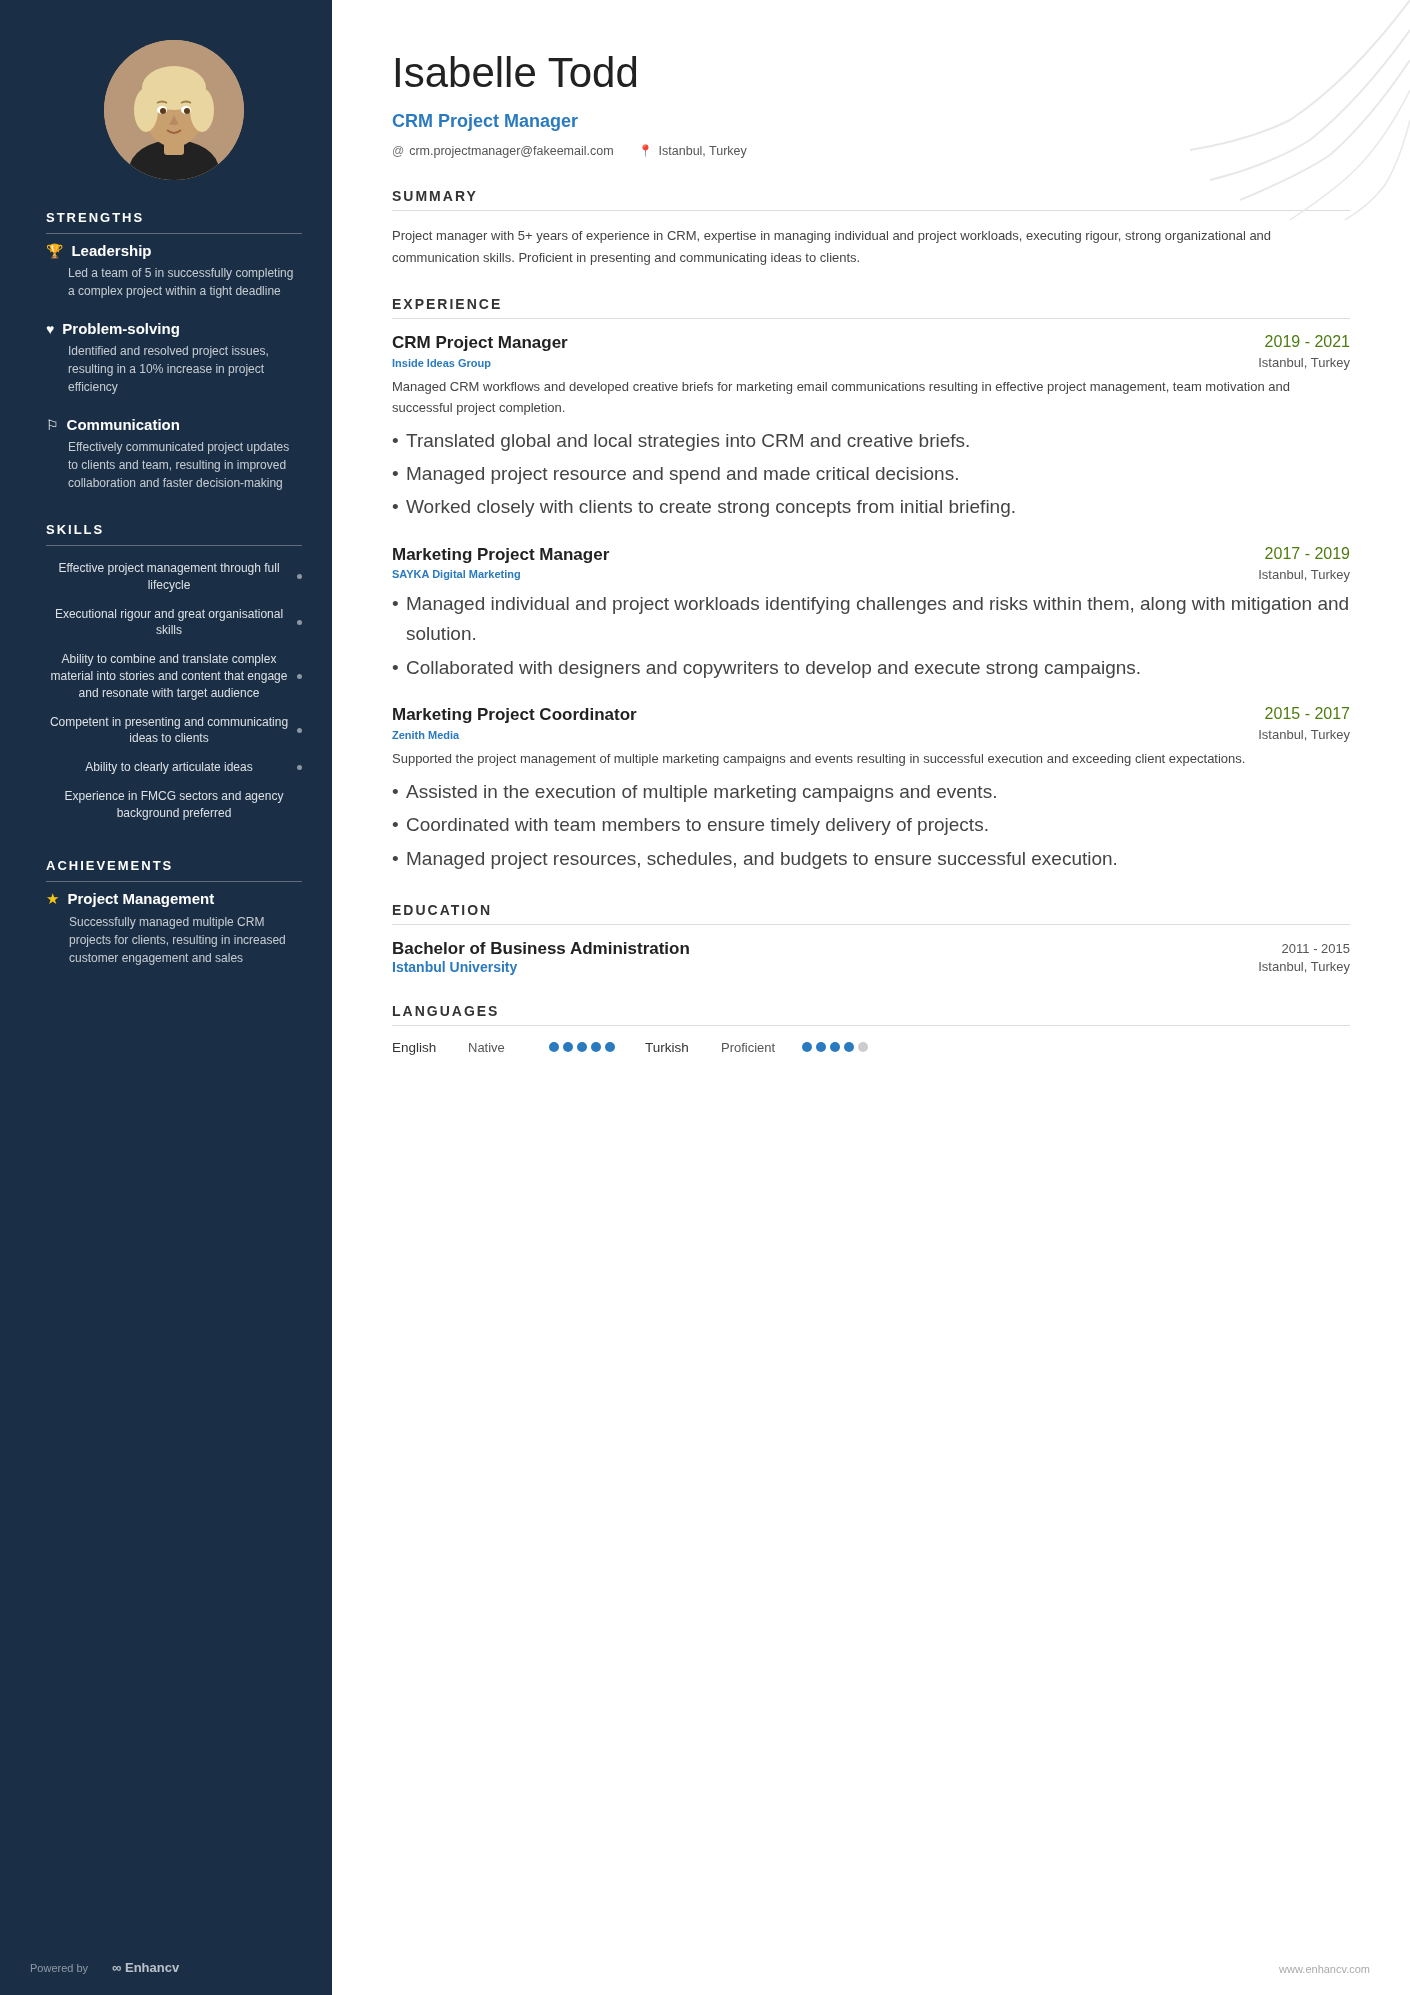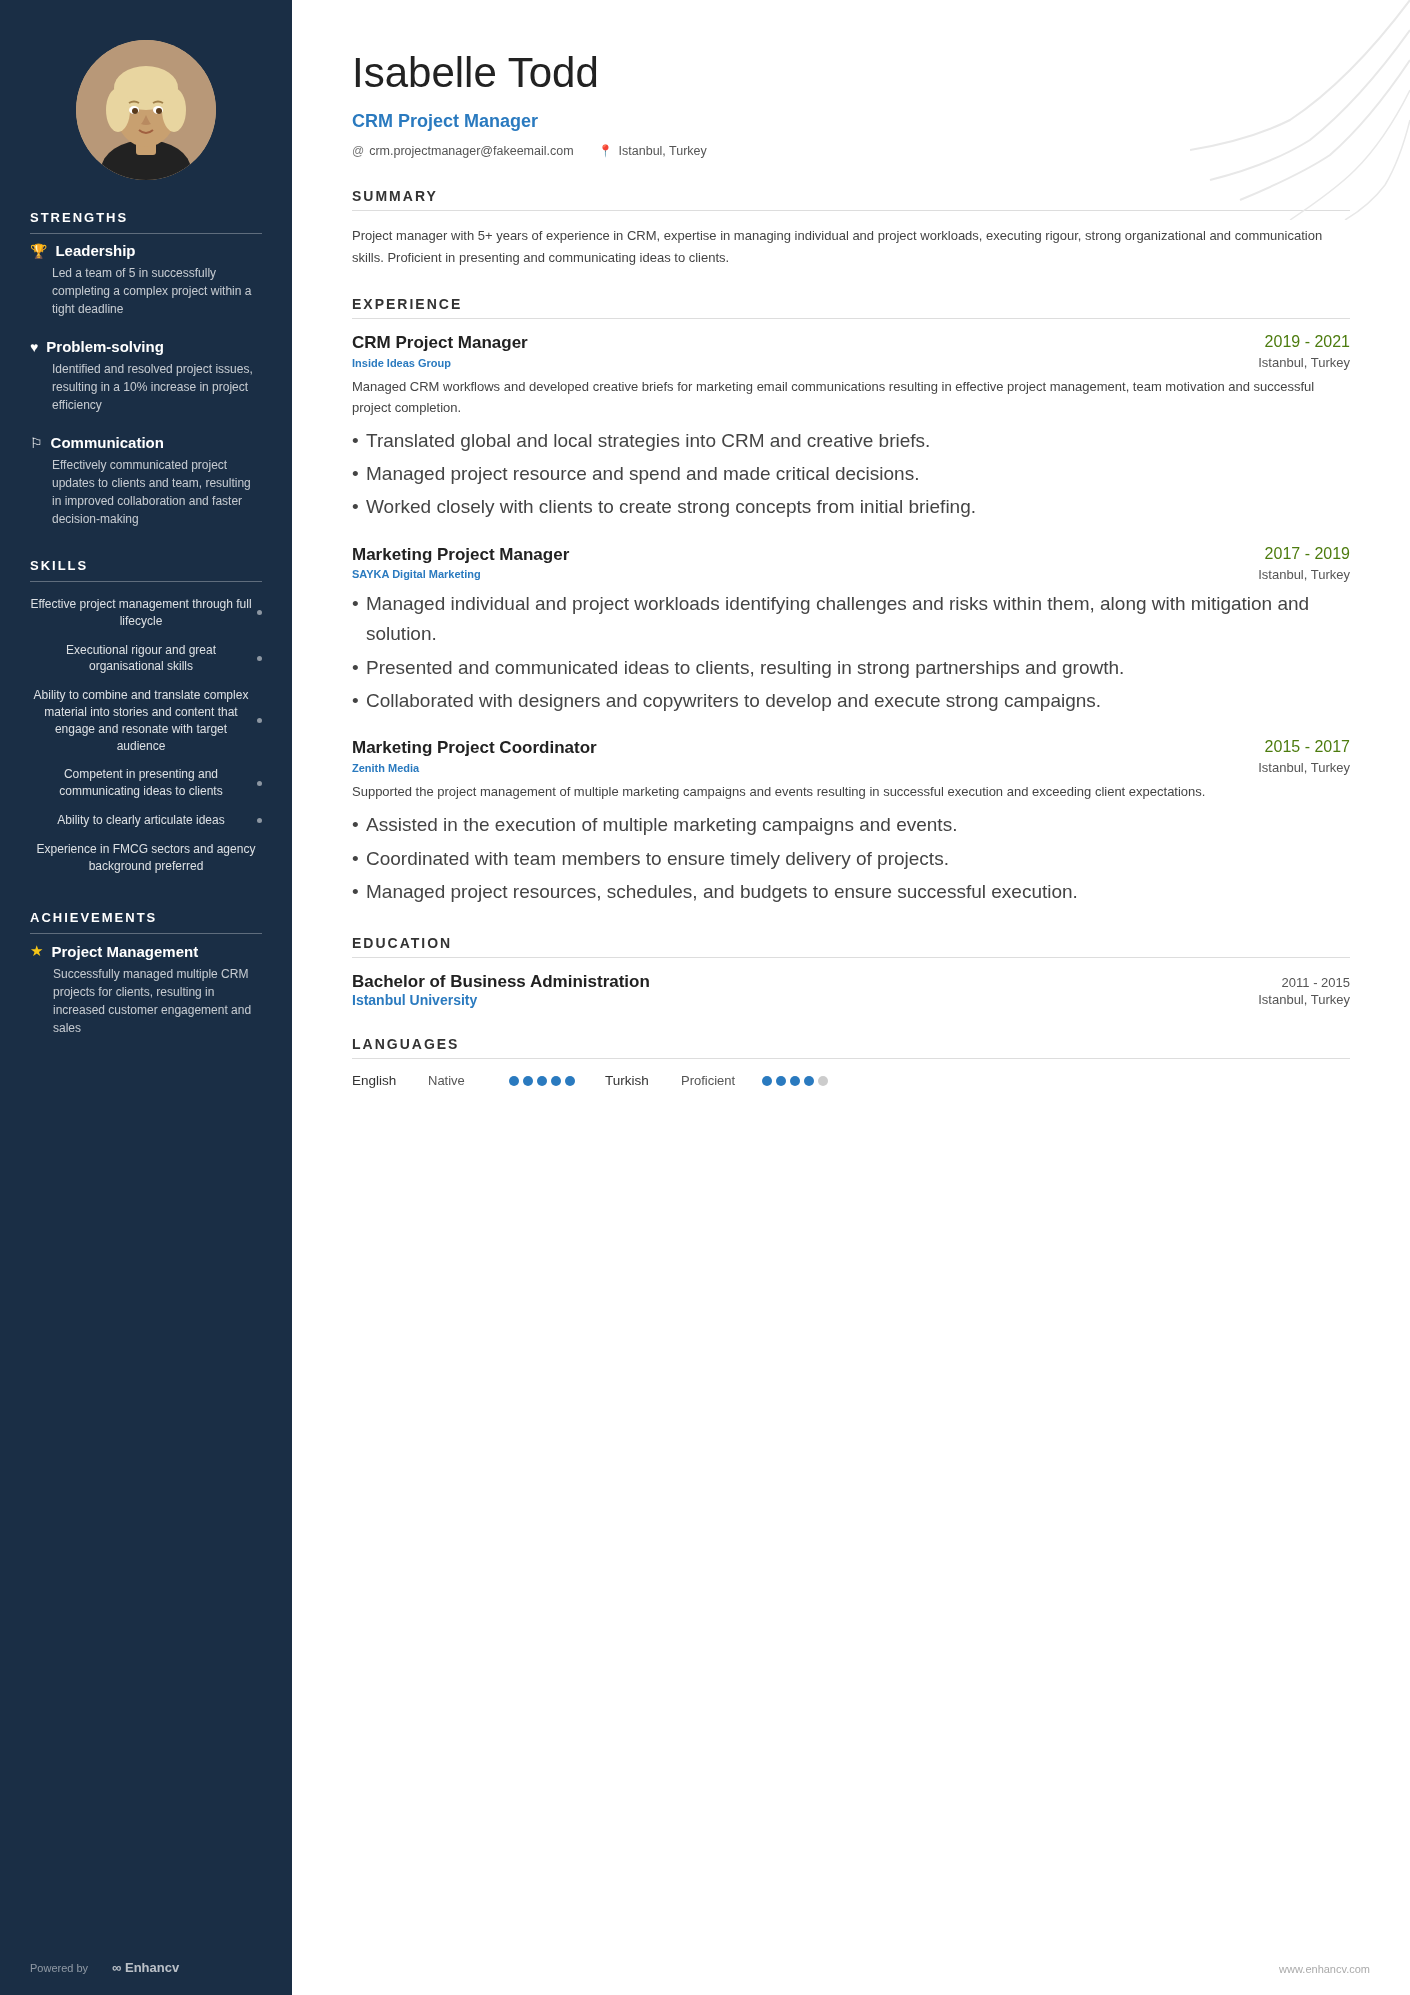--- a/index.html
+++ b/index.html
@@ -6,25 +6,25 @@
     body {
       font-family: 'Arial', sans-serif;
       width: 1410px;
       min-height: 1995px;
       display: flex;
       background: #fff;
     }
 
     
     .sidebar {
-      width: 292px;
+      width: 332px;
       min-height: 1995px;
       background-color: #1a2e45;
       color: #fff;
-      padding: 0 0 40px 0;
+      padding: 0 0 40px 16px;
       flex-shrink: 0;
       position: relative;
     }
 
     .sidebar-photo-container {
       display: flex;
       justify-content: center;
       padding: 40px 0 30px 0;
     }
 
@@ -574,21 +574,20 @@
       <div class="exp-header">
         <span class="exp-job-title">Marketing Project Manager</span>
         <span class="exp-dates">2017 - 2019</span>
       </div>
       <div class="exp-company-row">
         <span class="exp-company">SAYKA Digital Marketing</span>
         <span class="exp-location">Istanbul, Turkey</span>
       </div>
       <ul class="exp-bullets">
         <li>Managed individual and project workloads identifying challenges and risks within them, along with mitigation and solution.</li>
-        <li>Presented and communicated ideas to clients, resulting in strong partnerships and growth.</li>
         <li>Collaborated with designers and copywriters to develop and execute strong campaigns.</li>
       </ul>
     </div>
 
     <div class="exp-item">
       <div class="exp-header">
         <span class="exp-job-title">Marketing Project Coordinator</span>
         <span class="exp-dates">2015 - 2017</span>
       </div>
       <div class="exp-company-row">

